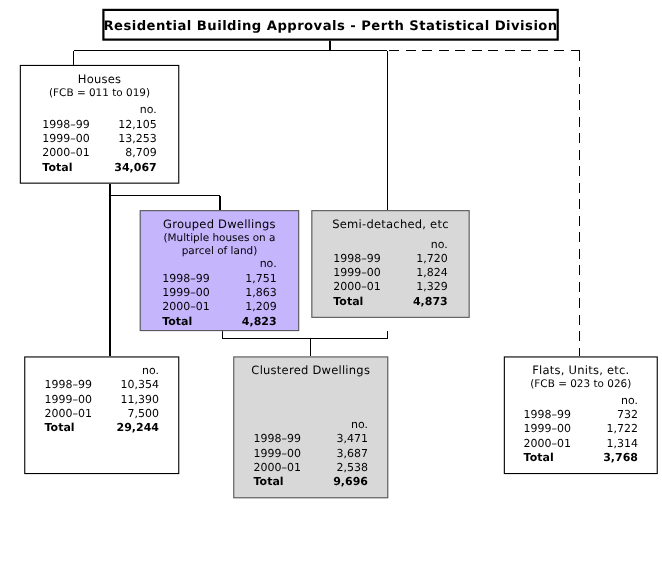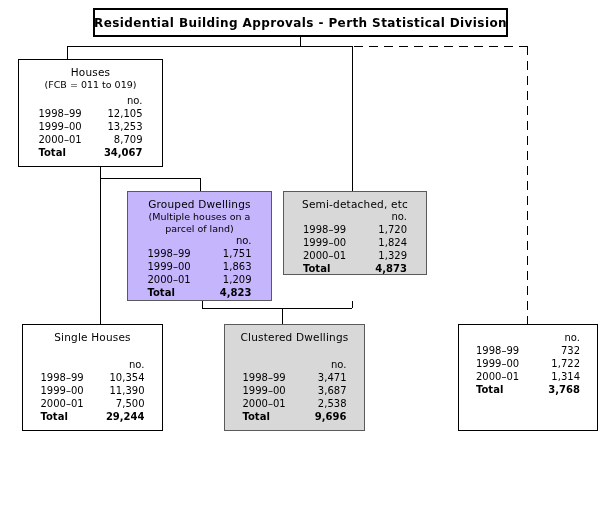--- a/index.html
+++ b/index.html
@@ -39,23 +39,23 @@
   .node .data { width:104px; margin:0 auto; font-size:10px; }
   .node .unit { text-align:right; line-height:13px; }
   .node .grid { display:grid; grid-template-columns:1fr auto; column-gap:8px; }
   .node .grid .yr { text-align:left; line-height:13px; white-space:nowrap; }
   .node .grid .val { text-align:right; line-height:13px; white-space:nowrap; }
   .node .grid .b { font-weight:bold; }
 
   
   #node-houses      { left:18px;  top:59px;  width:145px; height:108px; }
   #node-grouped     { left:127px; top:191px; width:145px; height:110px; }
-  #node-semi        { left:283px; top:191px; width:144px; height:84px; }
+  #node-semi        { left:283px; top:191px; width:144px; height:98px; }
   #node-single      { left:22px;  top:324px; width:141px; height:107px; }
-  #node-clustered   { left:224px; top:324px; width:141px; height:107px; }
+  #node-clustered   { left:212px; top:324px; width:141px; height:129px; }
   #node-flats       { left:458px; top:324px; width:140px; height:107px; }
 </style>
 </head>
 <body>
 
 <div id="canvas">
 
   <svg id="connectors" viewBox="0 0 602 517" shape-rendering="crispEdges">
 
     <path d="M300,35 V46" stroke="#000000" fill="none"></path>
@@ -137,23 +137,20 @@
         <span class="val">1,824</span>
         <span class="yr">2000–01</span>
         <span class="val">1,329</span>
         <span class="yr b">Total</span>
         <span class="val b">4,873</span>
       </div>
     </div>
   </div>
 
   <div class="node" id="node-single">
-    <div class="hdr">
-      <div class="nt">Single Houses</div>
-    </div>
     <div class="data">
       <div class="unit">no.</div>
       <div class="grid">
         <span class="yr">1998–99</span>
         <span class="val">10,354</span>
         <span class="yr">1999–00</span>
         <span class="val">11,390</span>
         <span class="yr">2000–01</span>
         <span class="val">7,500</span>
         <span class="yr b">Total</span>
@@ -175,20 +172,24 @@
         <span class="val">3,687</span>
         <span class="yr">2000–01</span>
         <span class="val">2,538</span>
         <span class="yr b">Total</span>
         <span class="val b">9,696</span>
       </div>
     </div>
   </div>
 
   <div class="node" id="node-flats">
+    <div class="hdr">
+      <div class="nt">Flats, Units, etc.</div>
+      <div class="ns">(FCB = 023 to 026)</div>
+    </div>
     <div class="data">
       <div class="unit">no.</div>
       <div class="grid">
         <span class="yr">1998–99</span>
         <span class="val">732</span>
         <span class="yr">1999–00</span>
         <span class="val">1,722</span>
         <span class="yr">2000–01</span>
         <span class="val">1,314</span>
         <span class="yr b">Total</span>

